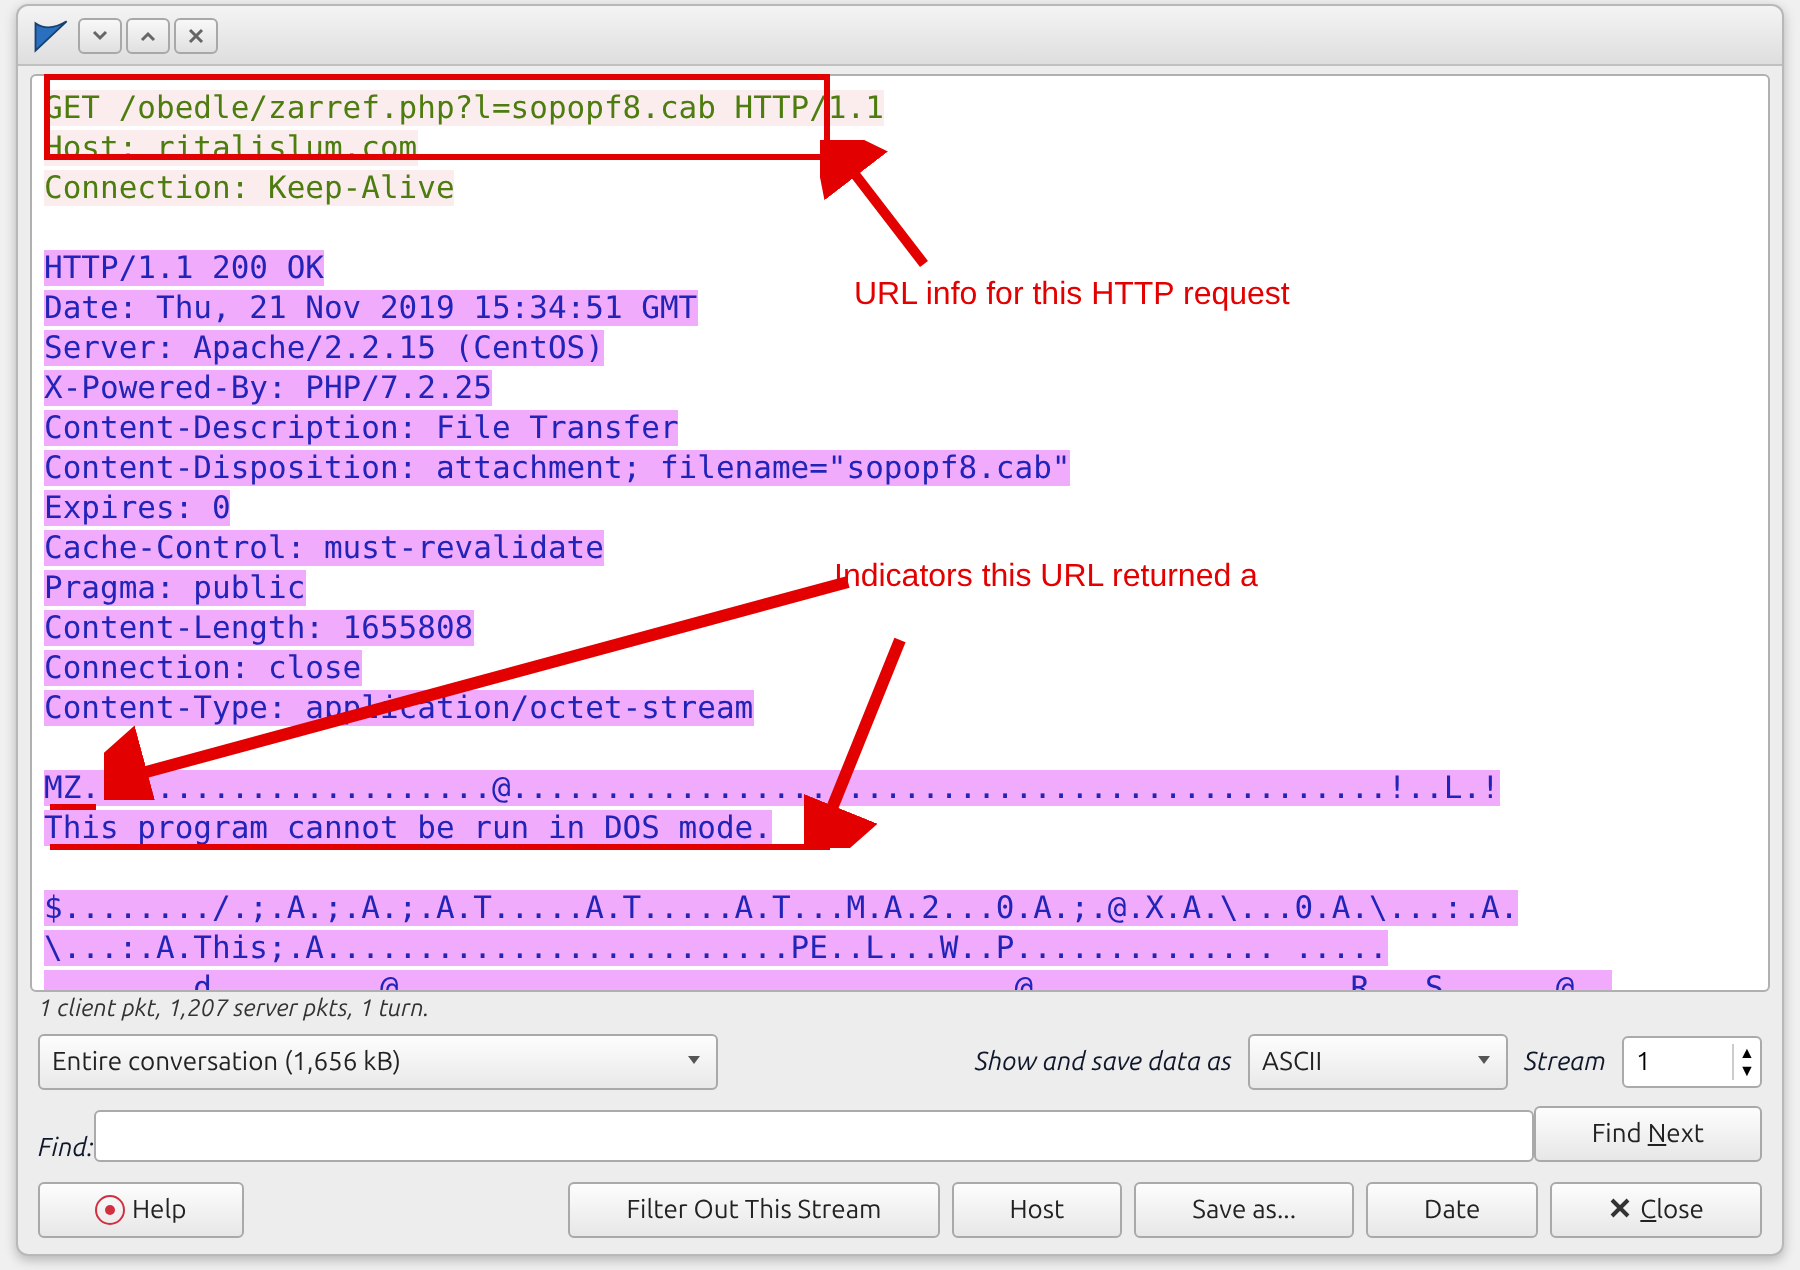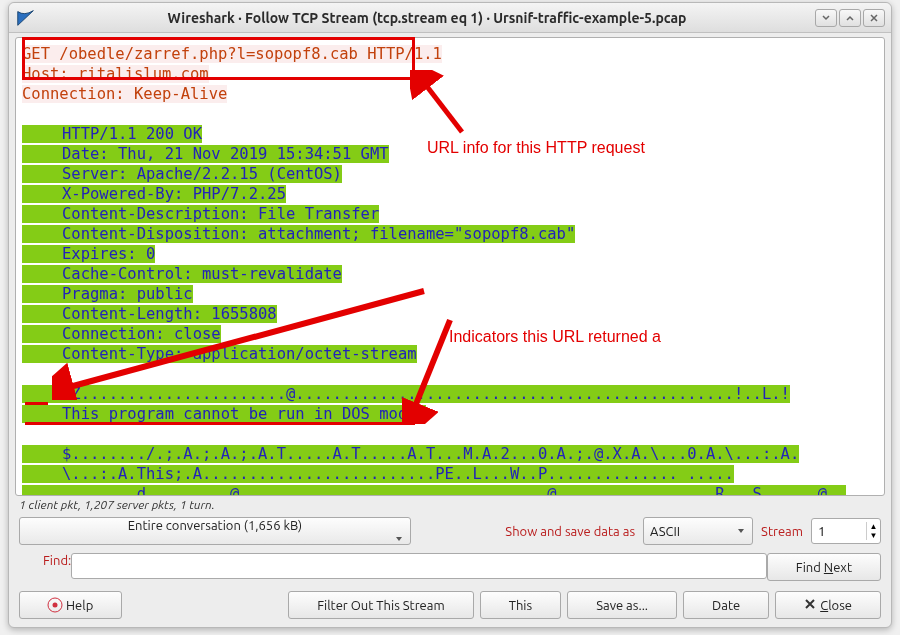--- a/index.html
+++ b/index.html
@@ -51,58 +51,57 @@
     position:relative;
   }
   .stream-text {
     position:absolute; left:6px; top:6px; right:6px; bottom:0;
     font-family:'DejaVu Sans Mono','Menlo','Consolas',monospace;
     font-size:15.5px;
     line-height:20px;
     white-space:pre;
     overflow:hidden;
   }
-  .client { color:#c2410c; background:#fbeded; display:inline; }
-  .server { color:#2224b8; background:#84cc16; display:inline;padding-left:40px; }
+  .client { color:#4d7c0f; background:#fbeded; display:inline; }
+  .server { color:#2224b8; background:#f0abfc; display:inline; }
   .stats {
     font-size:12px; font-style:italic; color:#333;
     padding:2px 8px 2px 10px;
   }
   .stats .c1 { font-style:italic; }
   .stats .c2 { }
   .controls-row {
     display:flex; align-items:center; gap:8px;
     padding:4px 10px 6px 10px;
   }
   .gtk-select {
     height:28px; background:linear-gradient(#fdfdfd,#e9e9e9);
     border:1px solid #a9a9a9; border-radius:3px;
     display:flex; align-items:center; padding:0 6px;
     font-size:13px; color:#222; cursor:pointer;
   }
   .gtk-select .caret {
     margin-left:auto; padding-left:8px;
   }
-  .label { font-size:13px; color:#b91c1c; }
+  .label { font-size:13px; color:#0f172a;font-style:italic; }
   .gtk-input {
     height:26px; border:1px solid #aaa; border-radius:3px; background:#fff;
     font-size:13px; padding:0 6px;
   }
   .spin {
     height:26px; display:flex; align-items:center;
     border:1px solid #aaa; border-radius:3px; background:#fff; font-size:13px;
     min-width:70px;
   }
   .spin .sval { flex:1; padding:0 6px; }
   .spin .sbtn { width:14px; display:flex; flex-direction:column; }
   .spin .sbtn div { flex:1; display:flex; align-items:center; justify-content:center; font-size:8px; cursor:pointer; border-left:1px solid #ccc; }
   .find-row {
-    display:flex; align-items:flex-start; gap:0;
+    display:flex; align-items:flex-end; gap:0;
     padding:2px 10px 6px 10px;
-    margin-left:24px;
   }
   .bottom-row {
     display:flex; gap:6px;
     padding:4px 10px 8px 10px;
   }
   .gtk-btn {
     height:28px; background:linear-gradient(#fdfdfd,#e7e7e7);
     border:1px solid #a9a9a9; border-radius:3px;
     padding:0 28px; font-size:13px; display:flex; align-items:center; gap:4px;
     color:#222; cursor:pointer;
@@ -140,21 +139,20 @@
 </head>
 <body>
 
 <div class="window">
   <div class="titlebar">
     <div class="fin">
       <svg width="22" height="22" viewBox="0 0 24 24">
           <path d="M3 20 L3 5 Q10 10 20 4 L3 20 Z" fill="#2b6fbf" stroke="#16426f" stroke-width="1"></path>
         </svg>
     </div>
-    <div class="title">Wireshark · Follow TCP Stream (tcp.stream eq 1) · Ursnif-traffic-example-5.pcap</div>
     <div class="wbuttons">
       <div class="wbtn">
         <svg width="10" height="10" viewBox="0 0 10 10">
             <path d="M2 3 L5 6 L8 3" fill="none" stroke="#666" stroke-width="1.5"></path>
           </svg>
       </div>
       <div class="wbtn">
         <svg width="10" height="10" viewBox="0 0 10 10">
             <path d="M2 7 L5 4 L8 7" fill="none" stroke="#666" stroke-width="1.5"></path>
           </svg>
@@ -189,30 +187,30 @@
 <span class="server">This program cannot be run in DOS mode.</span>
 <span></span>
 <span class="server">$......../.;.A.;.A.;.A.T.....A.T.....A.T...M.A.2...0.A.;.@.X.A.\...0.A.\...:.A.</span>
 <span class="server">\...:.A.This;.A.........................PE..L...W..P.............. .....</span>
 <span class="server">........d.........@.................................@.................R...S......@..</span></div>
   </div>
 
   <div class="stats"><span class="c1">1</span> <span class="c1">client</span><span> pkt, 1,207 </span><span class="c2">server</span><span> pkts, 1 turn.</span></div>
 
   <div class="controls-row">
-    <div class="gtk-select" style="width:392px;flex-direction:column;">
+    <div class="gtk-select" style="width:340px;">
       <span>Entire conversation (1,656 kB)</span>
       <span class="caret">
         <svg width="10" height="10" viewBox="0 0 10 10">
             <path d="M2 3 L5 7 L8 3 Z" fill="#555"></path>
           </svg>
       </span>
     </div>
     <span class="label" style="margin-left:auto;">Show and save data as</span>
-    <div class="gtk-select" style="width:110px;">
+    <div class="gtk-select" style="width:130px;">
       <span>ASCII</span>
       <span class="caret">
         <svg width="10" height="10" viewBox="0 0 10 10">
             <path d="M2 3 L5 7 L8 3 Z" fill="#555"></path>
           </svg>
       </span>
     </div>
     <span class="label">Stream</span>
     <div class="spin">
       <span class="sval">1</span>
@@ -234,21 +232,21 @@
   <div class="bottom-row">
     <div class="gtk-btn">
       <span class="help-ico"></span>
       <span>Help</span>
     </div>
     <div style="flex:1"></div>
     <div class="gtk-btn">
         <span>Filter Out This Stream</span>
       </div>
     <div class="gtk-btn">
-        <span>This</span>
+        <span>Host</span>
       </div>
     <div class="gtk-btn">
         <span>Save as...</span>
       </div>
     <div class="gtk-btn">
         <span>Date</span>
       </div>
     <div class="gtk-btn">
       <span>
         <svg width="12" height="12" viewBox="0 0 12 12">
@@ -285,16 +283,16 @@
   </svg>
 
   <svg style="position:absolute; left:402px; top:314px;" width="60" height="110">
     <defs>
         <marker id="ah3" markerWidth="8" markerHeight="8" refX="2" refY="4" orient="auto">
           <path d="M0 0 L8 4 L0 8 Z" fill="#e30000"></path>
         </marker>
       </defs>
     <line x1="48" y1="6" x2="10" y2="100" stroke="#e30000" stroke-width="6" marker-end="url(#ah3)"></line>
   </svg>
-  <div class="anno-text" style="left:449px; top:276px;margin-top:48px;">
+  <div class="anno-text" style="left:417px; top:276px;">
     <span>Indicators this URL returned a</span><br>
   </div>
 </div>
 
 </body></html>

